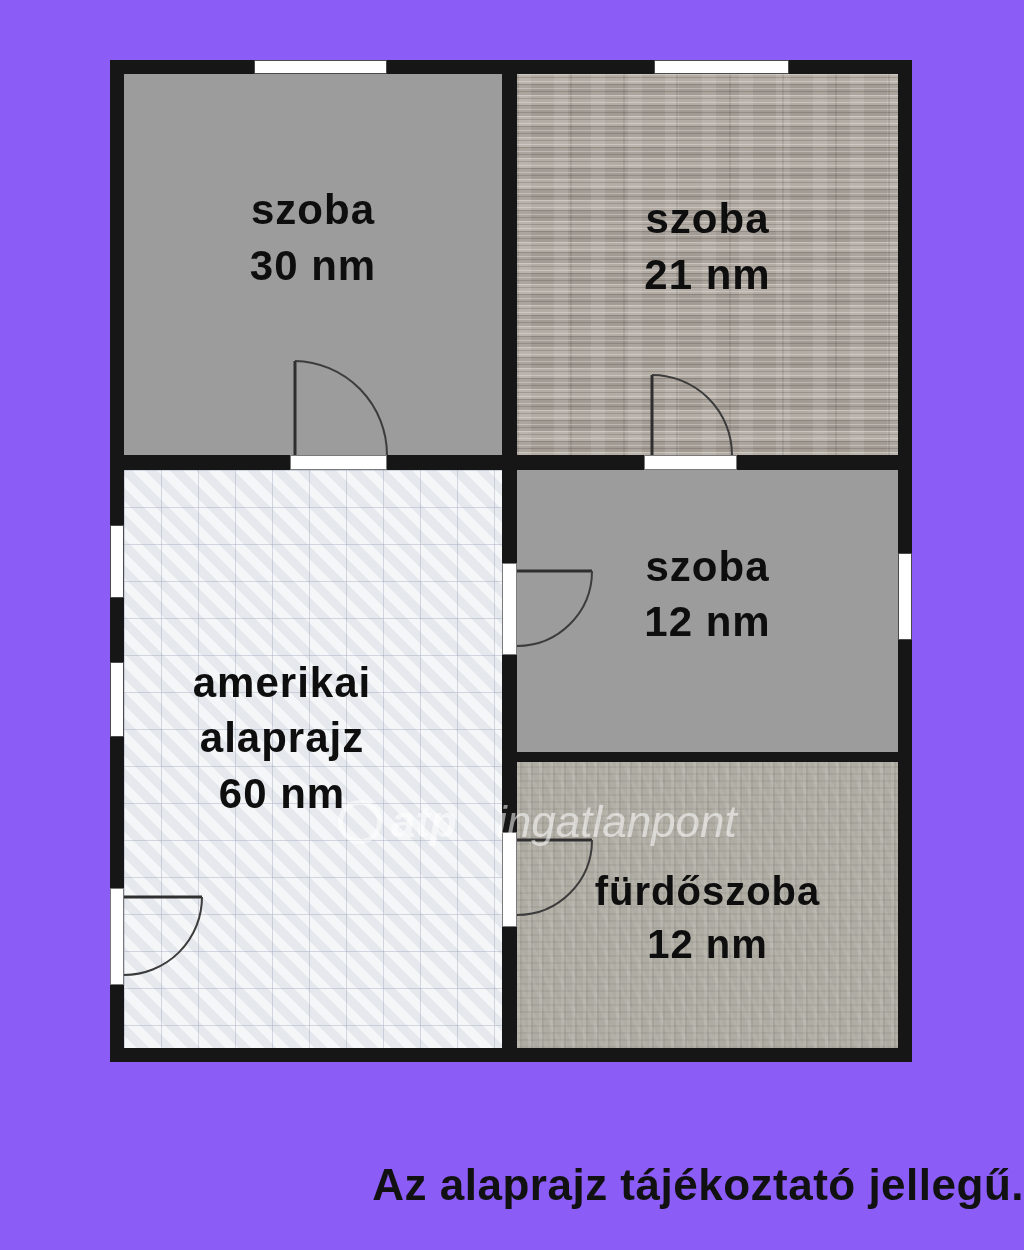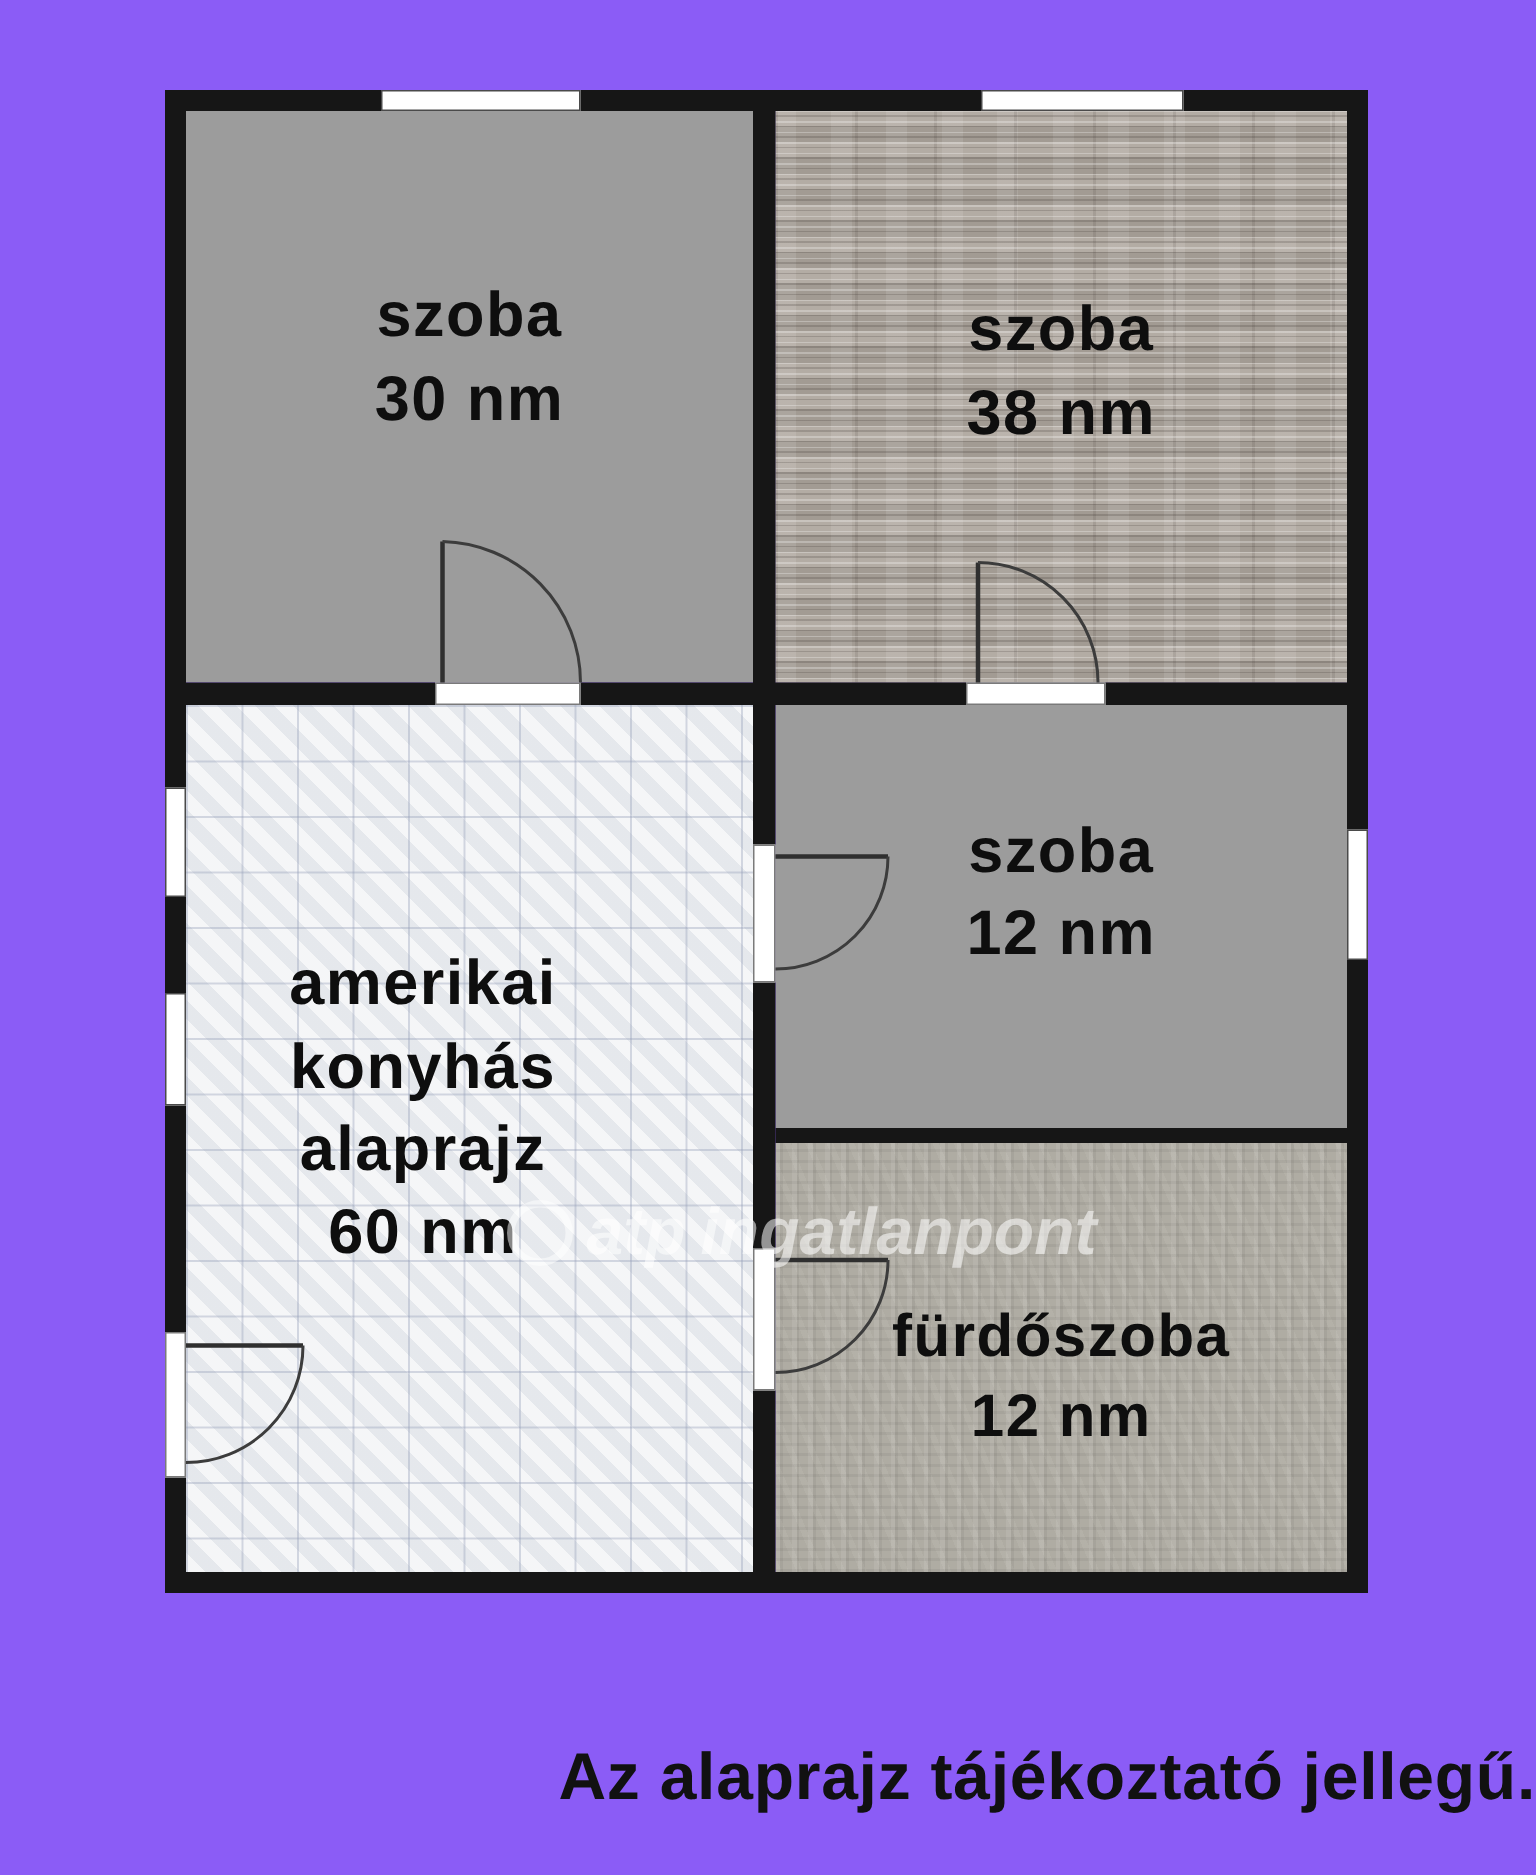--- a/index.html
+++ b/index.html
@@ -50,21 +50,21 @@
   
   .watermark{
     display:flex;align-items:center;color:rgba(255,255,255,.55);
     font-style:italic;font-size:44px;line-height:1;pointer-events:none;white-space:nowrap;
   }
   .wm-ring{
     width:34px;height:34px;border:5px solid rgba(255,255,255,.5);
     border-radius:50%;margin-right:9px;flex:0 0 auto;
   }
   .wm-brand{font-weight:700;margin-right:10px;}
-  .wm-rest{font-weight:700;}
+  .wm-rest{font-weight:400;margin-left:30px;}
   
   .caption{
     width:1024px;text-align:center;color:#111111;
     font-weight:700;font-size:44px;letter-spacing:.5px;
   }
   svg{pointer-events:none;}
 </style>
 </head>
 <body>
 
@@ -116,33 +116,32 @@
 
   <div class="abs room-label fs42" style="left:124px;top:74px;width:378px;height:381px;">
     <div style="transform:translateY(-27px);">
       <span>szoba</span>
       <span>30 nm</span>
     </div>
   </div>
   <div class="abs room-label fs42" style="left:517px;top:74px;width:381px;height:381px;">
     <div style="transform:translateY(-18px);">
       <span>szoba</span>
-      <span>38 nm</span>
+      <span>21 nm</span>
     </div>
   </div>
   <div class="abs room-label fs42" style="left:517px;top:470px;width:381px;height:282px;">
     <div style="transform:translateY(-17px);">
       <span>szoba</span>
       <span>12 nm</span>
     </div>
   </div>
   <div class="abs room-label fs42" style="left:124px;top:470px;width:316px;height:578px;">
     <div style="transform:translateY(-21px);">
       <span>amerikai</span>
-      <span>konyhás</span>
       <span>alaprajz</span>
       <span>60 nm</span>
     </div>
   </div>
   <div class="abs room-label fs40" style="left:517px;top:762px;width:381px;height:286px;">
     <div style="transform:translateY(13px);">
       <span>fürdőszoba</span>
       <span>12 nm</span>
     </div>
   </div>

